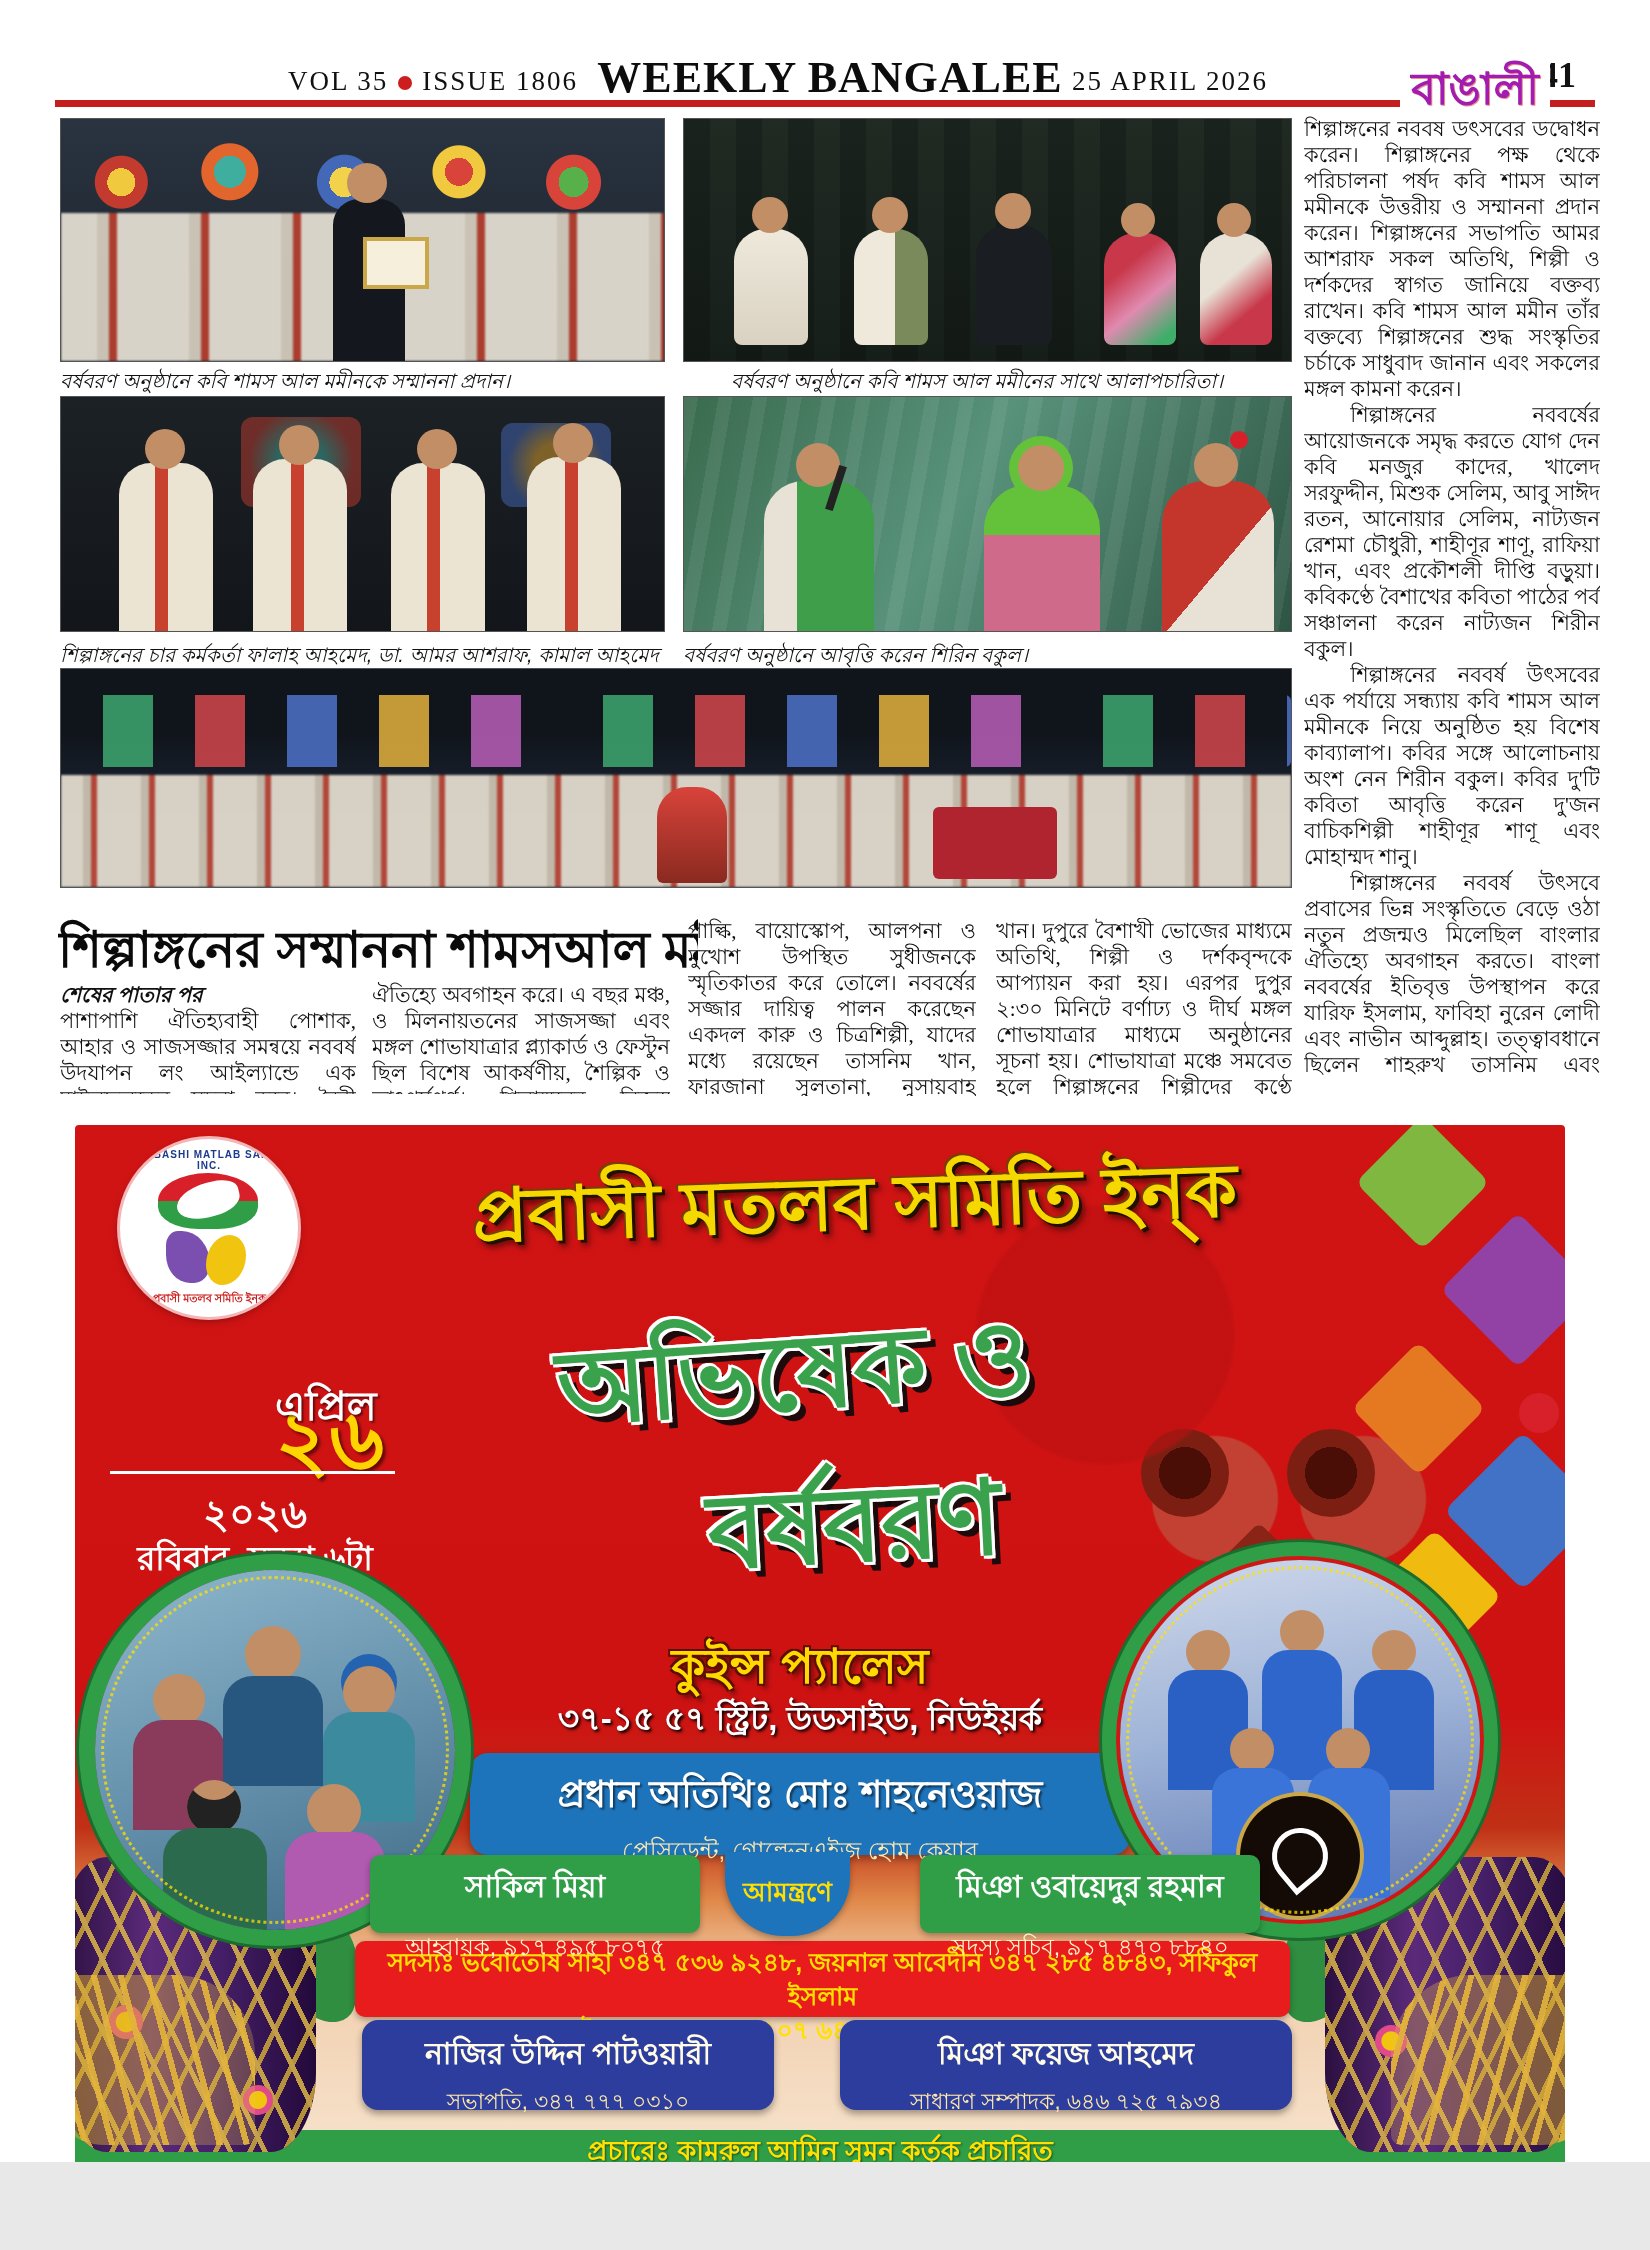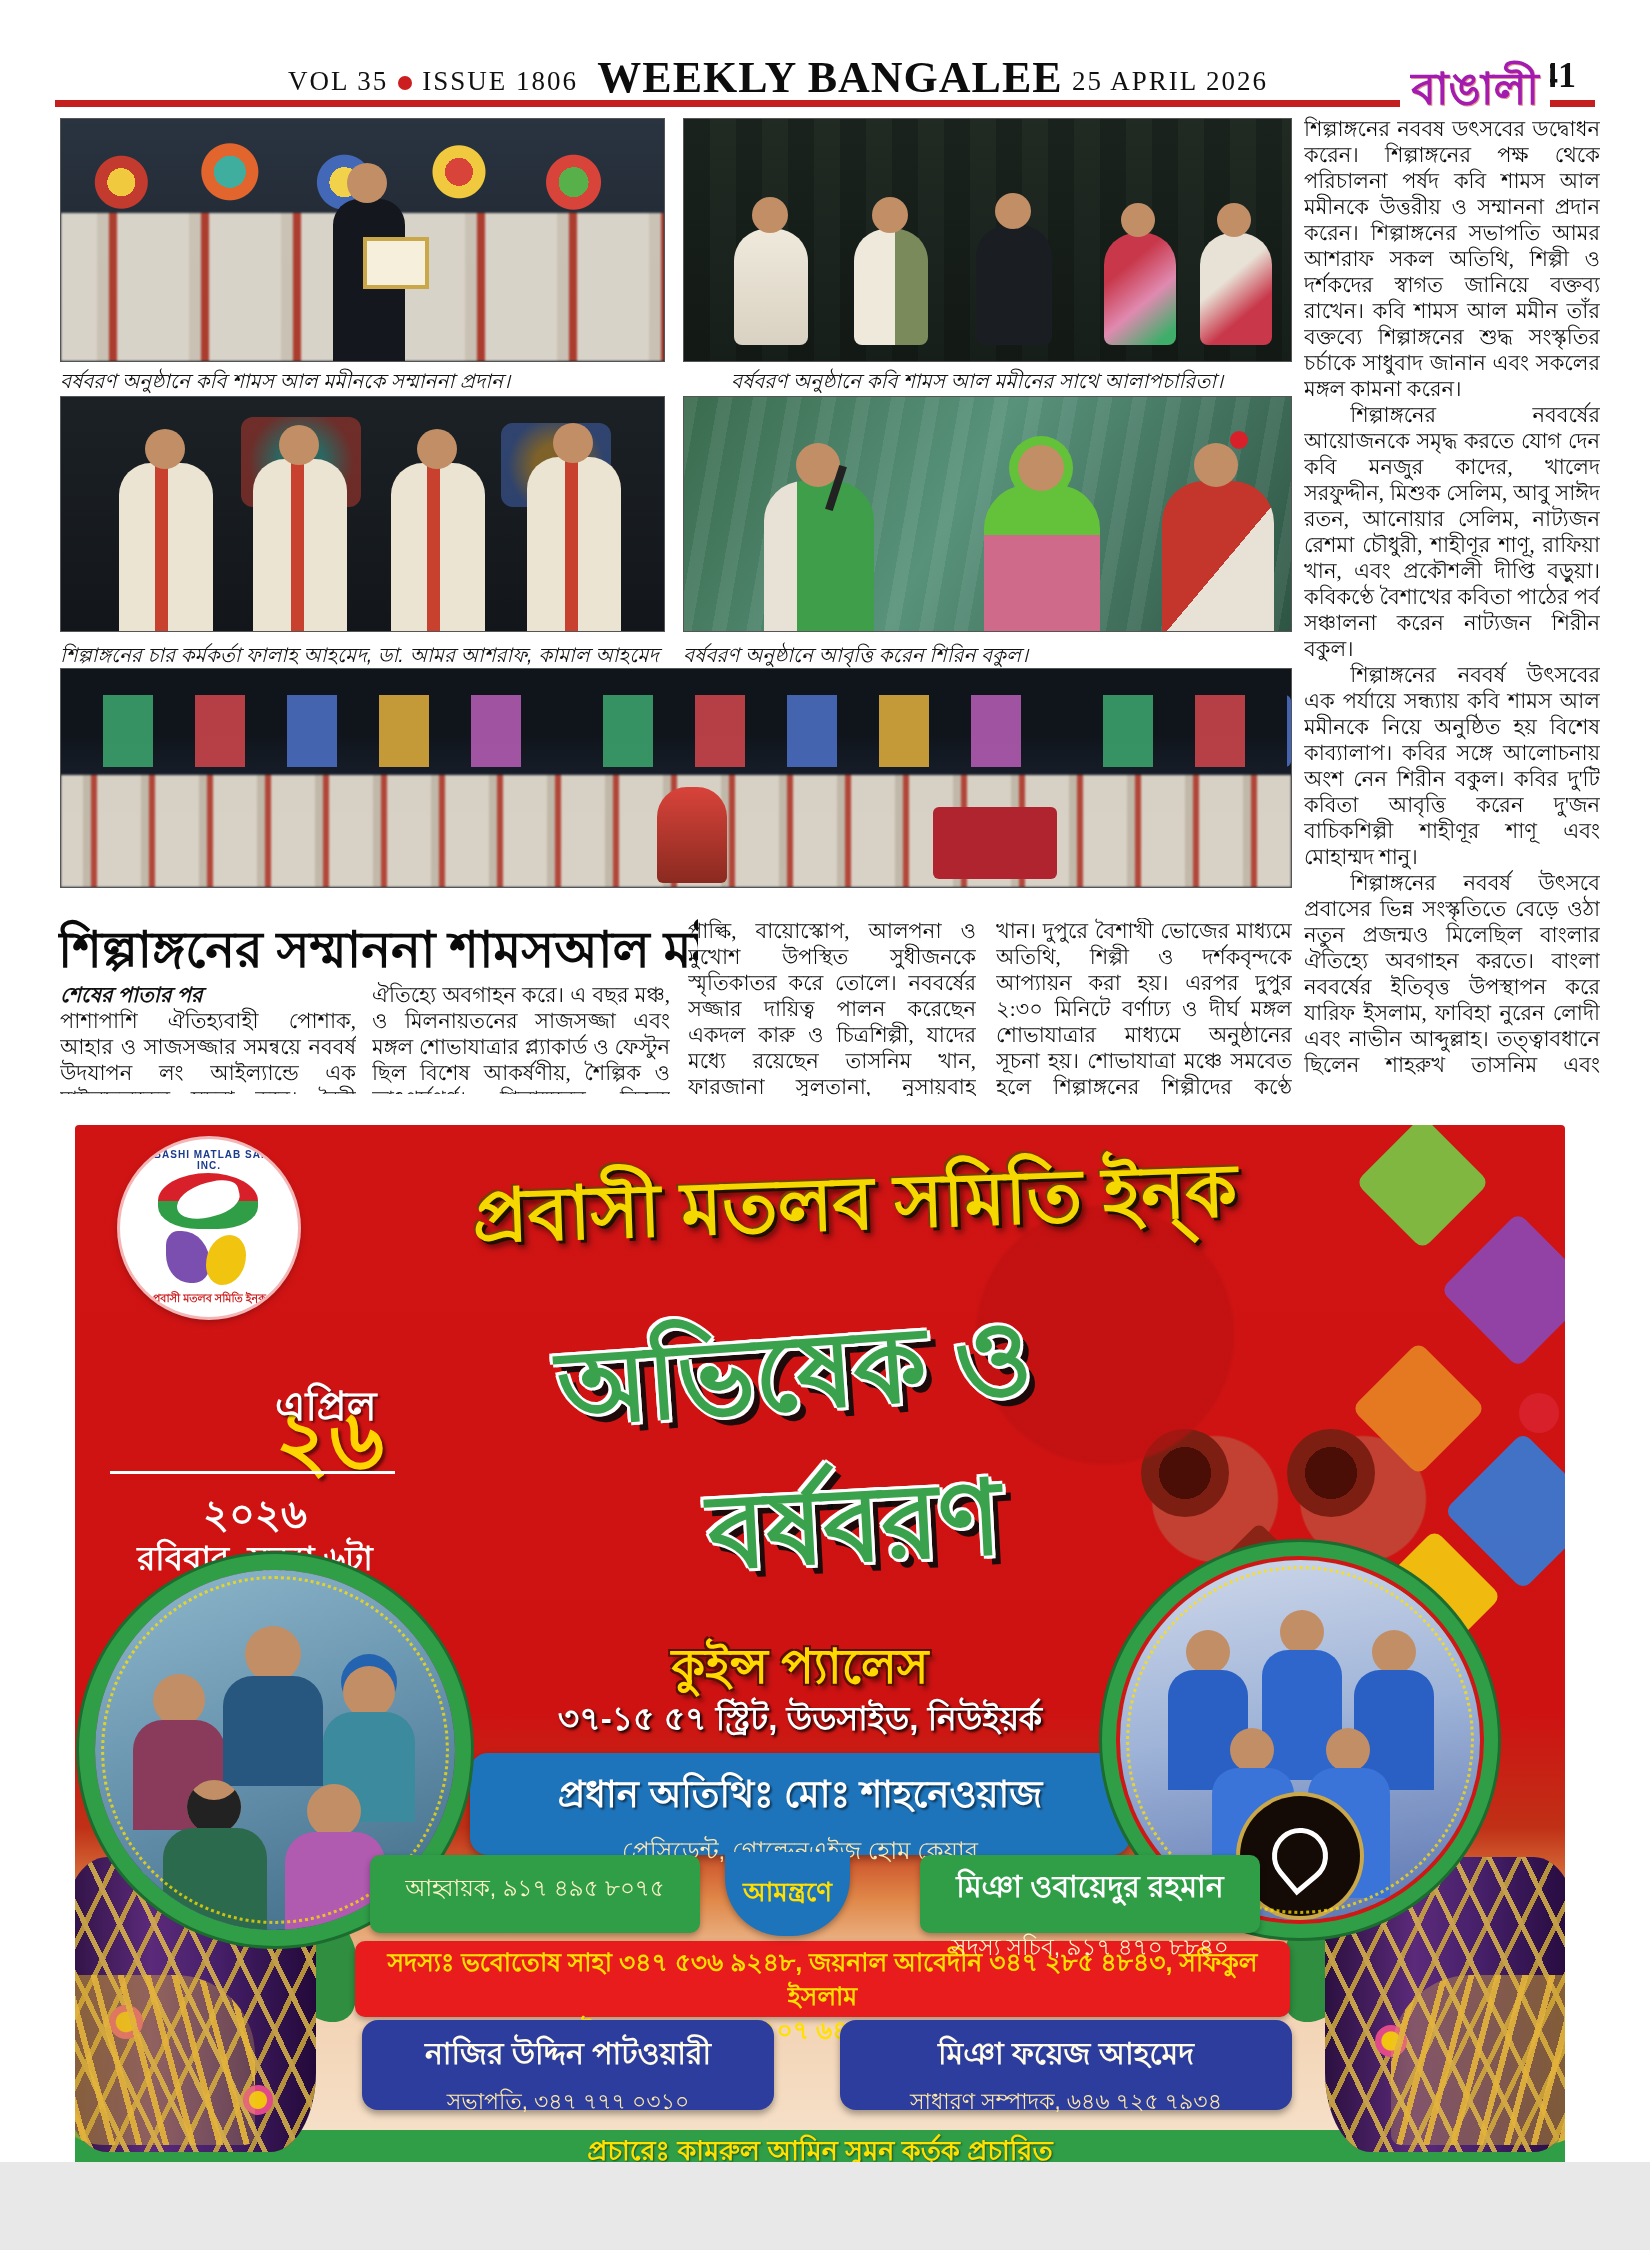--- a/index.html
+++ b/index.html
@@ -271,20 +271,21 @@
     <div style="left:1190px;top:760px;width:150px;height:120px;background:#2f8e3f;border-radius:90% 10% 80% 20%;transform:rotate(-24deg);z-index:0;"></div>
     <div class="drum" style="left:-14px;top:732px;"></div>
     <div class="drum" style="left:1250px;top:732px;"></div>
     <div class="deco" style="left:34px;top:880px;width:34px;height:34px;background:radial-gradient(circle,#f1c40f 0 40%,#e04a8a 45%);z-index:2;"></div>
     <div class="deco" style="left:168px;top:960px;width:30px;height:30px;background:radial-gradient(circle,#f1c40f 0 40%,#e04a8a 45%);z-index:2;"></div>
     <div class="deco" style="left:1300px;top:900px;width:32px;height:32px;background:radial-gradient(circle,#f1c40f 0 40%,#e04a8a 45%);z-index:2;"></div>
     <div class="wheat" style="left:-30px;top:850px;"></div>
     <div class="wheat" style="left:1316px;top:850px;transform:scaleX(-1);"></div>
 
     <div class="gbox" style="left:295px;top:730px;width:330px;z-index:3;">
+      <span class="n">সাকিল মিয়া</span>
       <span class="r">আহ্বায়ক, ৯১৭ ৪৯৫ ৮০৭৫</span>
     </div>
     <div class="gbox" style="left:845px;top:730px;width:340px;z-index:3;">
       <span class="n">মিঞা ওবায়েদুর রহমান</span>
       <span class="r">সদস্য সচিব, ৯১৭ ৪৭০ ৮৮৪০</span>
     </div>
 
     <div class="mbox">
       <div style="margin-top:4px;">সদস্যঃ ভবোতোষ সাহা ৩৪৭ ৫৩৬ ৯২৪৮, জয়নাল আবেদীন ৩৪৭ ২৮৫ ৪৮৪৩, সফিকুল ইসলাম</div>
       <div>৩৪৭ ৪৪৫ ৪৪৩৪, ইমদাদুল হক ৩৪৭ ৭০৭ ৬৪৯২, আনোয়ার হোসেন ৩৪৭ ৭৮১ ১০২১</div>

